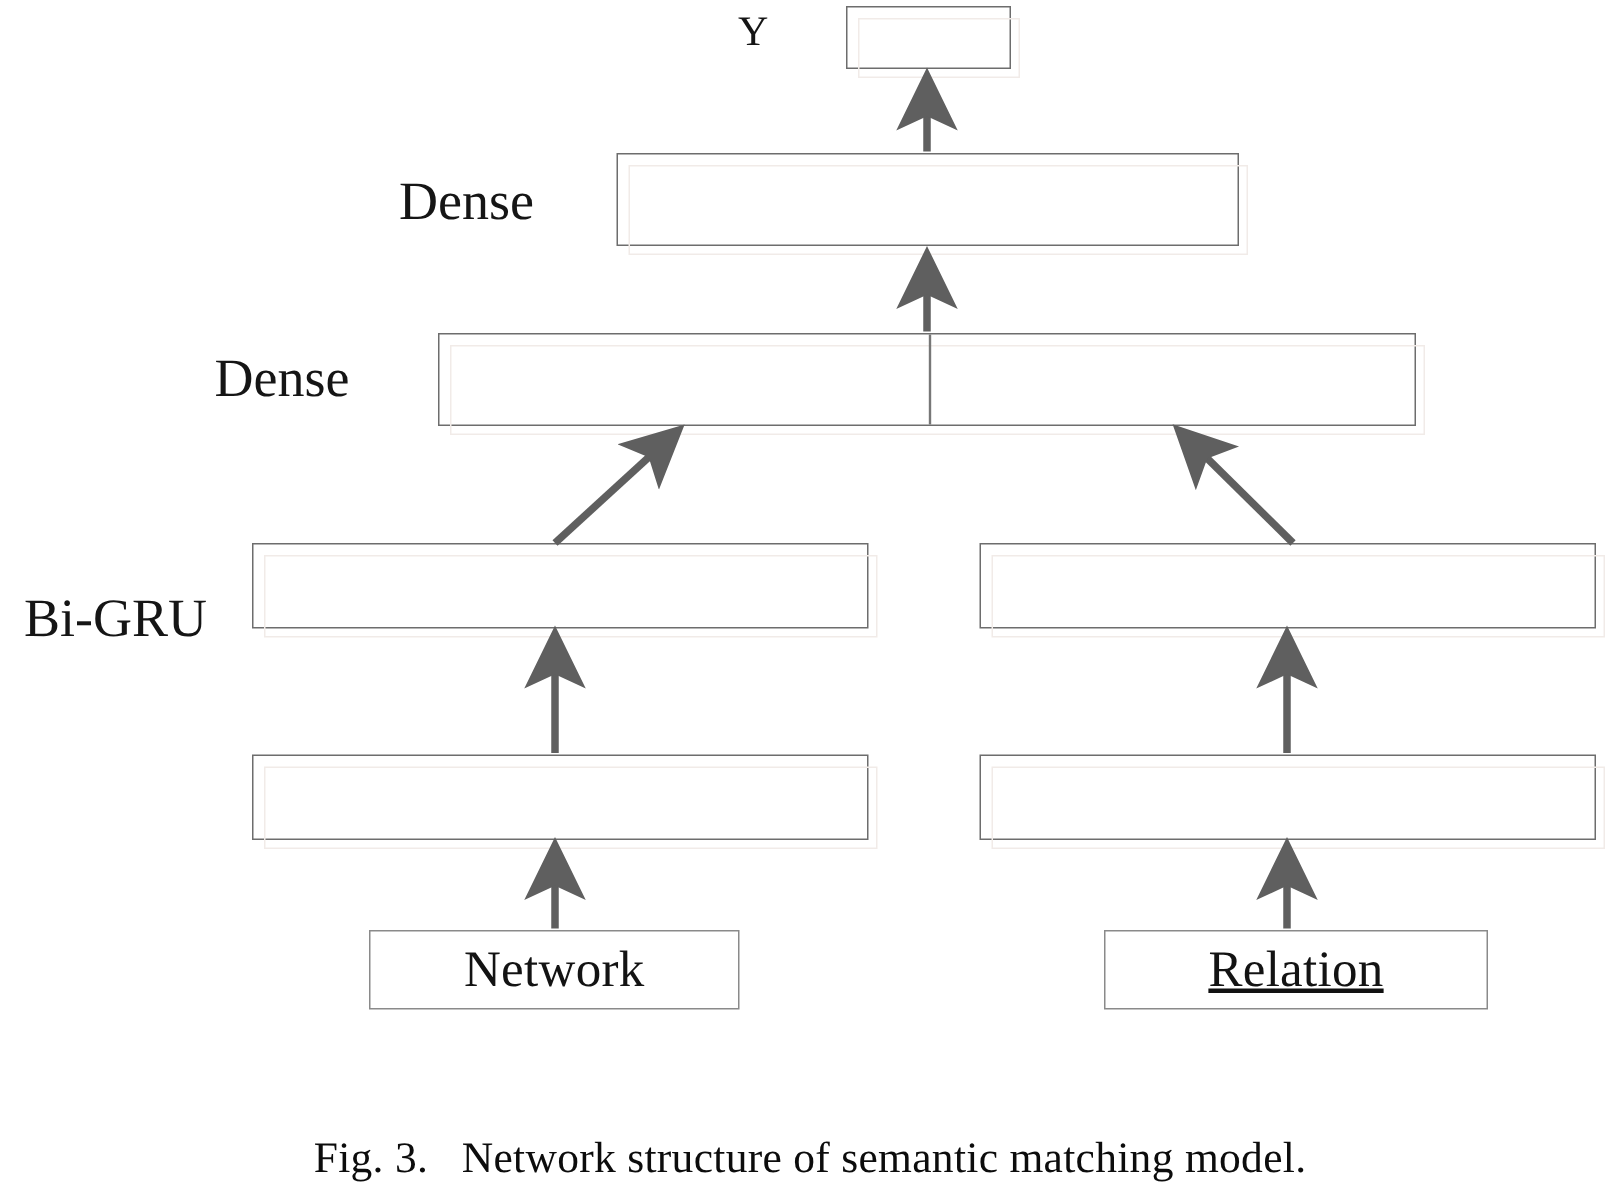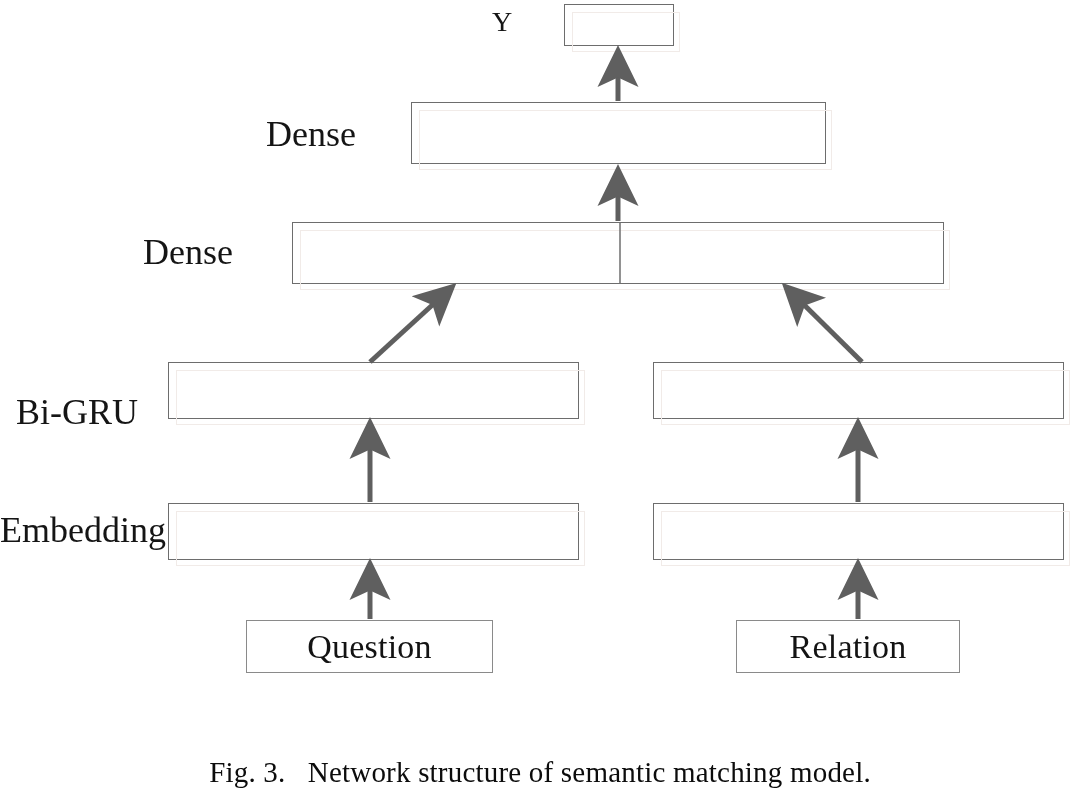--- a/index.html
+++ b/index.html
@@ -73,22 +73,22 @@
   
   #node-y       { left: 564px; top: 4px;   width: 110px; height: 42px; }
   #node-dense1  { left: 411px; top: 102px; width: 415px; height: 62px; }
   #node-dense2  { left: 292px; top: 222px; width: 652px; height: 62px; }
   #node-bigru-q { left: 168px; top: 362px; width: 411px; height: 57px; }
   #node-bigru-r { left: 653px; top: 362px; width: 411px; height: 57px; }
   #node-emb-q   { left: 168px; top: 503px; width: 411px; height: 57px; }
   #node-emb-r   { left: 653px; top: 503px; width: 411px; height: 57px; }
   #node-question{ left: 246px; top: 620px; width: 247px; height: 53px;
                   border: 1.6px solid #8a8a8a; }
-  #node-relation{ left: 736px; top: 620px; width: 224px; height: 53px;
-                  border: 1.6px solid #8a8a8a; }
+  #node-relation{ left: 736px; top: 620px; width: 256px; height: 53px;
+                  border: 1.6px solid #8a8a8a; text-decoration: underline; }
 
   
   #connectors {
     position: absolute;
     left: 0;
     top: 0;
     width: 1080px;
     height: 802px;
     z-index: 3;
     pointer-events: none;
@@ -110,21 +110,20 @@
 </style>
 </head>
 <body>
 
 <div id="figure">
 
   <div class="row-label y-label">Y</div>
   <div class="row-label dense1">Dense</div>
   <div class="row-label dense2">Dense</div>
   <div class="row-label bigru">Bi-GRU</div>
-  <div class="row-label embedding">Embedding</div>
 
   <div class="node shadowed" id="node-y">
     <span class="node-text"></span>
   </div>
 
   <div class="node shadowed" id="node-dense1">
     <span class="node-text"></span>
   </div>
 
   <div class="node shadowed" id="node-dense2">
@@ -141,21 +140,21 @@
 
   <div class="node shadowed" id="node-emb-q">
     <span class="node-text"></span>
   </div>
 
   <div class="node shadowed" id="node-emb-r">
     <span class="node-text"></span>
   </div>
 
   <div class="node" id="node-question">
-    <span class="node-text">Question</span>
+    <span class="node-text">Network</span>
   </div>
 
   <div class="node" id="node-relation">
     <span class="node-text">Relation</span>
   </div>
 
   <svg id="connectors" viewBox="0 0 1080 802">
     <defs>
       <marker id="arrowhead" markerWidth="9" markerHeight="9" refX="7.2" refY="4.5" orient="auto" markerUnits="strokeWidth">
         <path d="M0,0.4 L8.4,4.5 L0,8.6 L1.9,4.5 Z" fill="#5f5f5f"></path>

